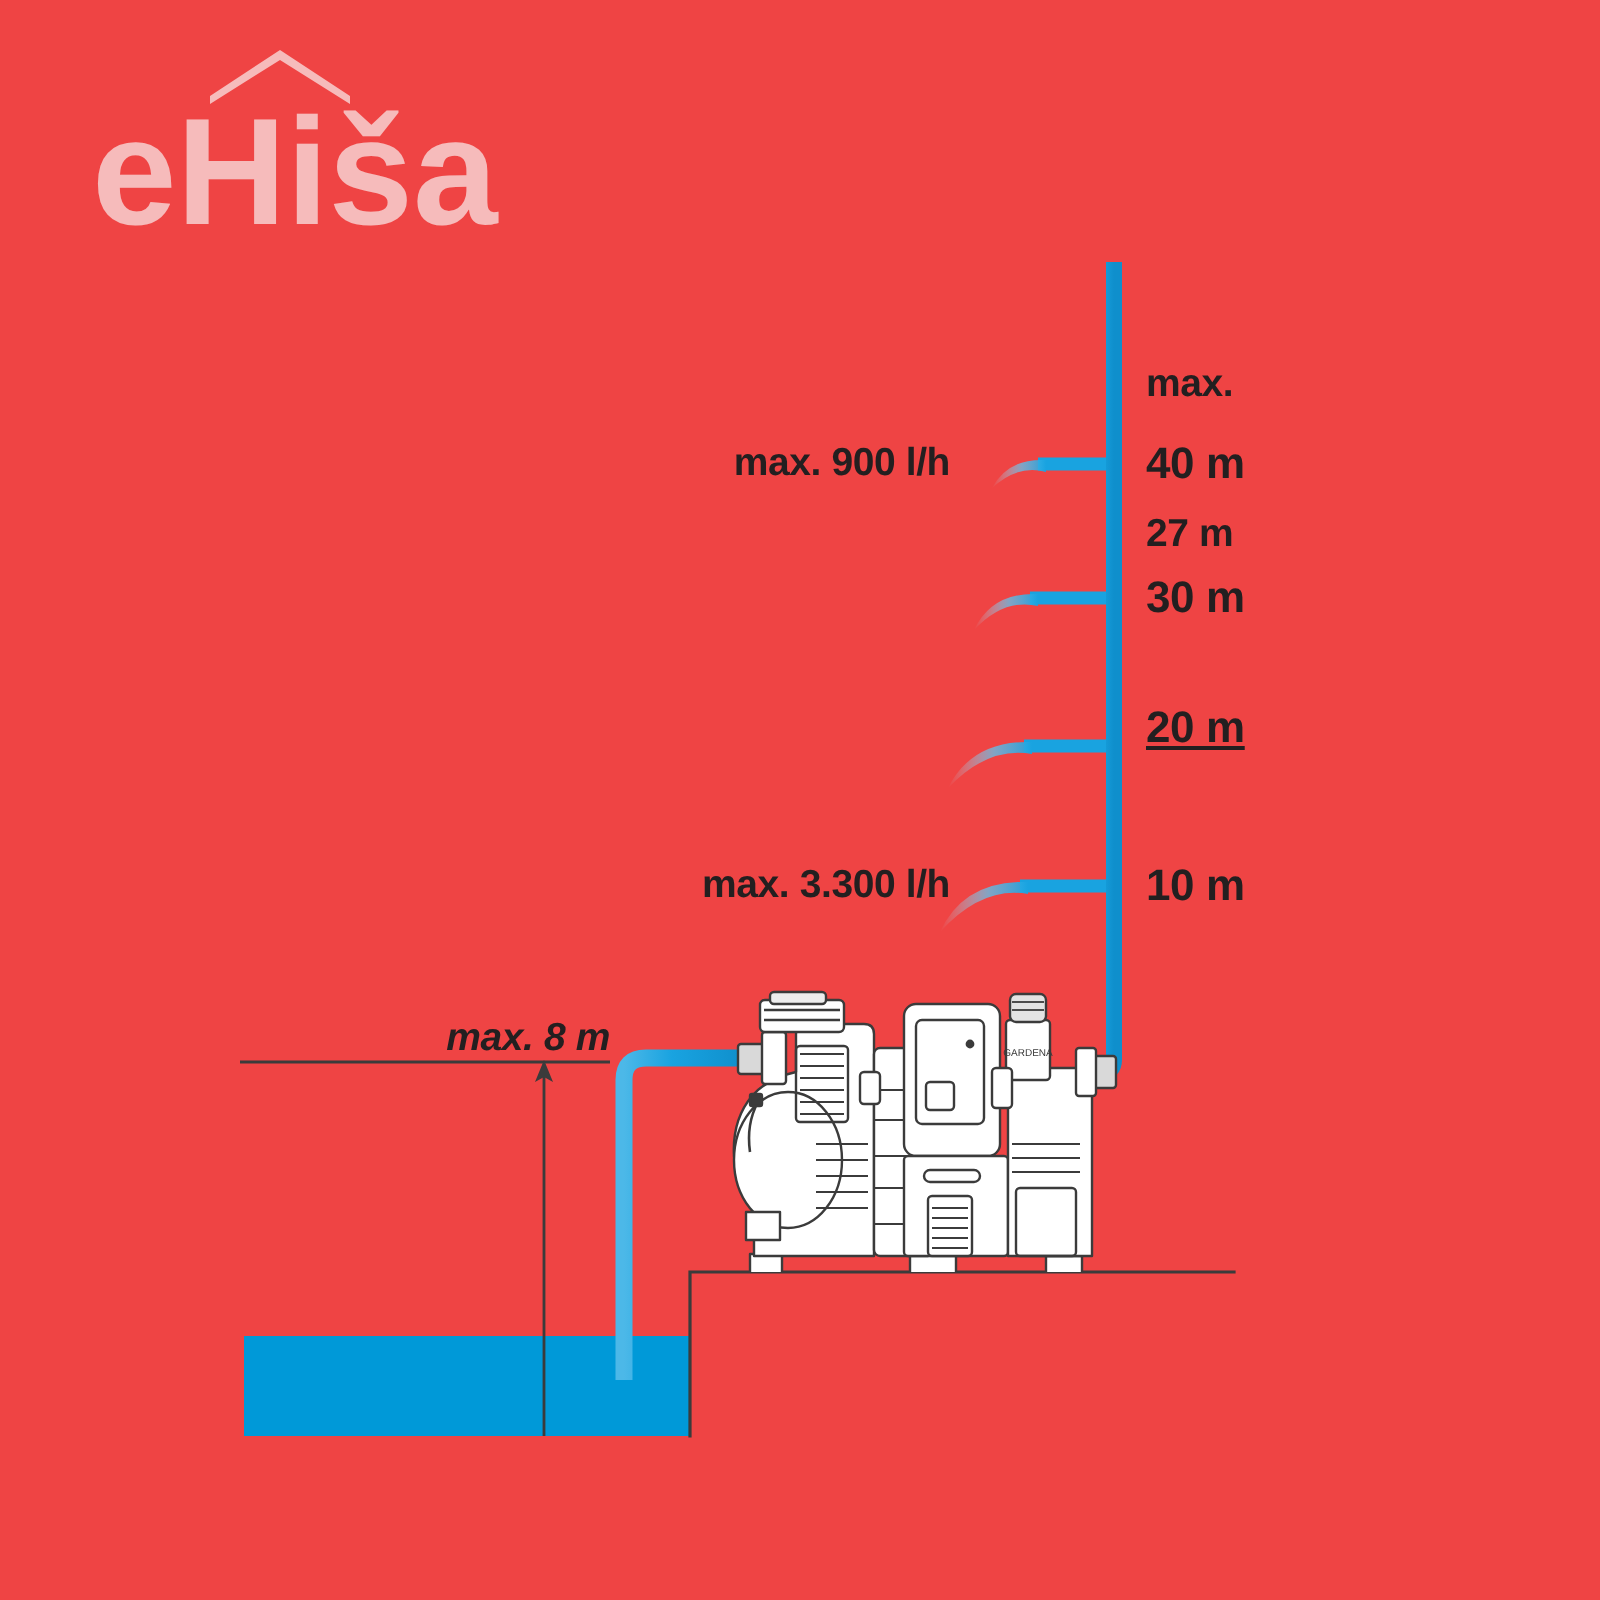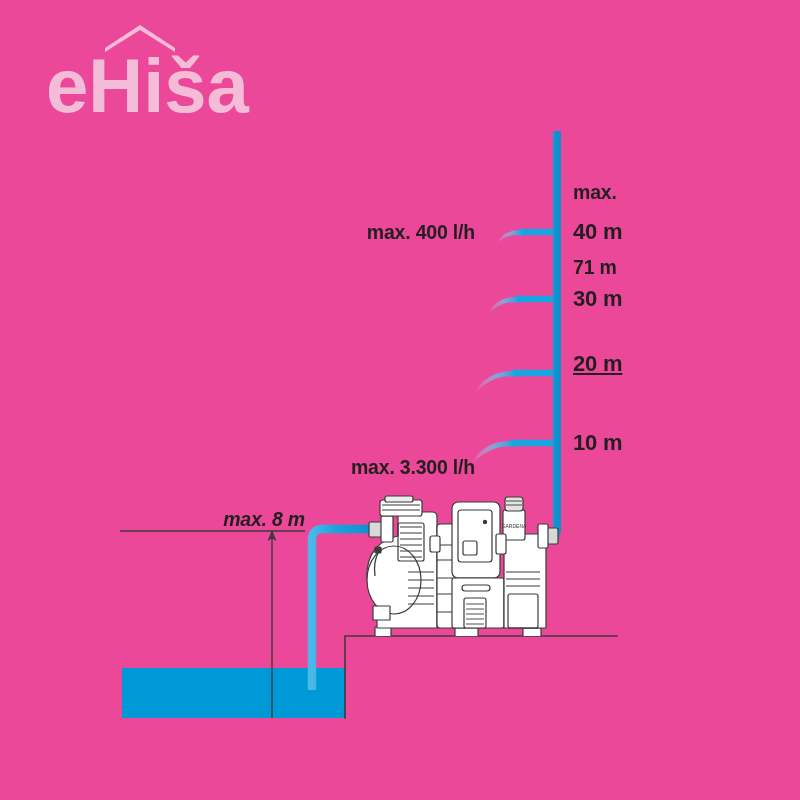--- a/index.html
+++ b/index.html
@@ -10,21 +10,21 @@
     width: 800px;
     height: 800px;
     background: #ffffff;
     font-family: "Liberation Sans", sans-serif;
     overflow: hidden;
   }
   #stage {
     position: relative;
     width: 800px;
     height: 800px;
-    background: #ec4899;
+    background: #ef4444;
   }
   #diagram-svg {
     position: absolute;
     top: 0;
     left: 0;
     width: 800px;
     height: 800px;
   }
   .lbl {
     position: absolute;
@@ -215,28 +215,28 @@
     </g>
 
     <g id="watermark-group" opacity="0.65">
       <path d="M 105 52 L 140 30 L 175 52 L 175 48 L 140 25 L 105 48 Z" fill="#fbfbfb"></path>
       <text x="46" y="112" font-size="76" font-weight="bold" fill="#fbfbfb" font-family="Liberation Sans, sans-serif" stroke="none">eHiša</text>
     </g>
   </svg>
 
   <div class="lbl top-label" style="left:573px; top:130px;">
     <div>max.</div>
-    <div>71 m</div>
+    <div>27 m</div>
   </div>
 
-  <div class="lbl flow-label" style="right:325px; top:232px;">max. 400 l/h</div>
+  <div class="lbl flow-label" style="right:325px; top:232px;">max. 900 l/h</div>
   <div class="lbl height-label" style="left:573px; top:232px;">40 m</div>
 
   <div class="lbl height-label" style="left:573px; top:299px;">30 m</div>
 
   <div class="lbl height-label" style="left:573px; top:364px;text-decoration:underline;">20 m</div>
 
-  <div class="lbl flow-label" style="right:325px; top:467px;">max. 3.300 l/h</div>
+  <div class="lbl flow-label" style="right:325px; top:443px;">max. 3.300 l/h</div>
   <div class="lbl height-label" style="left:573px; top:443px;">10 m</div>
 
   <div class="lbl suction-label" style="right:495px; top:508px;">max. 8 m</div>
 
 </div>
 
 </body></html>

